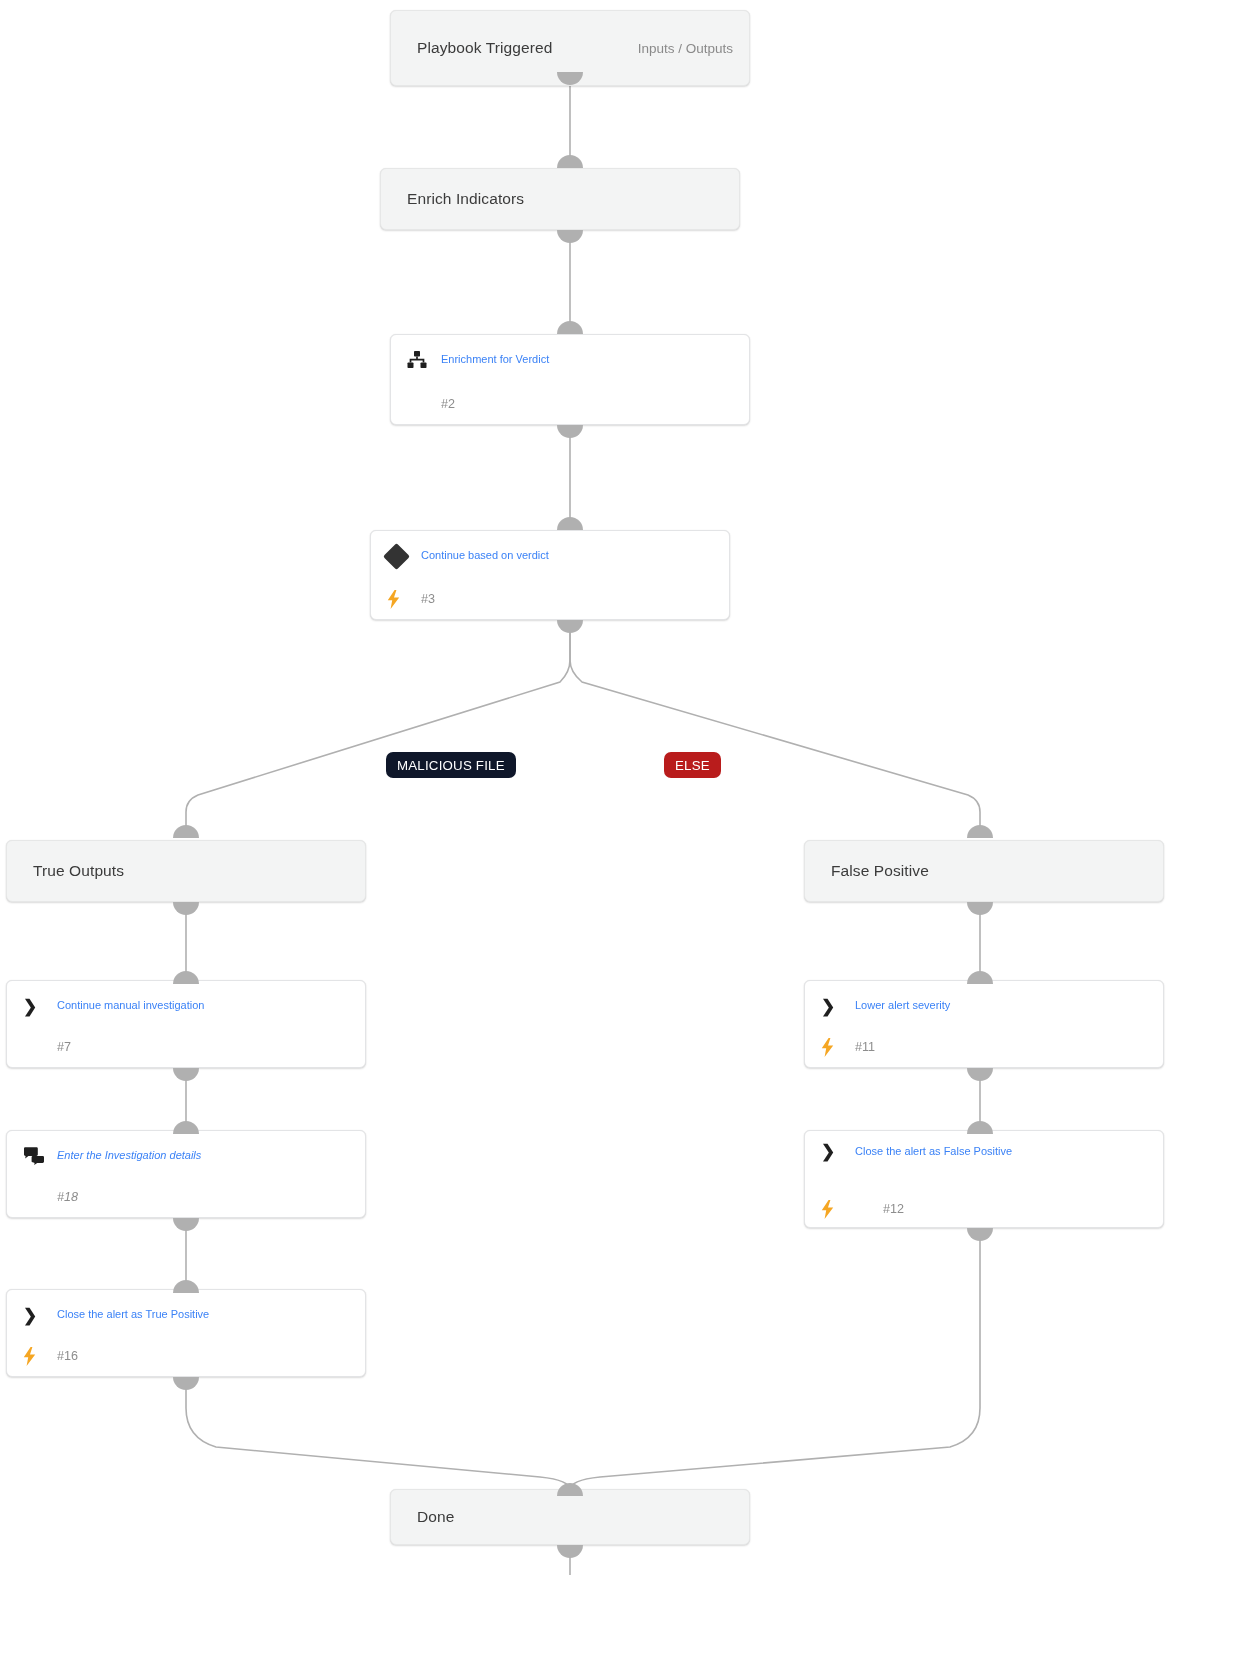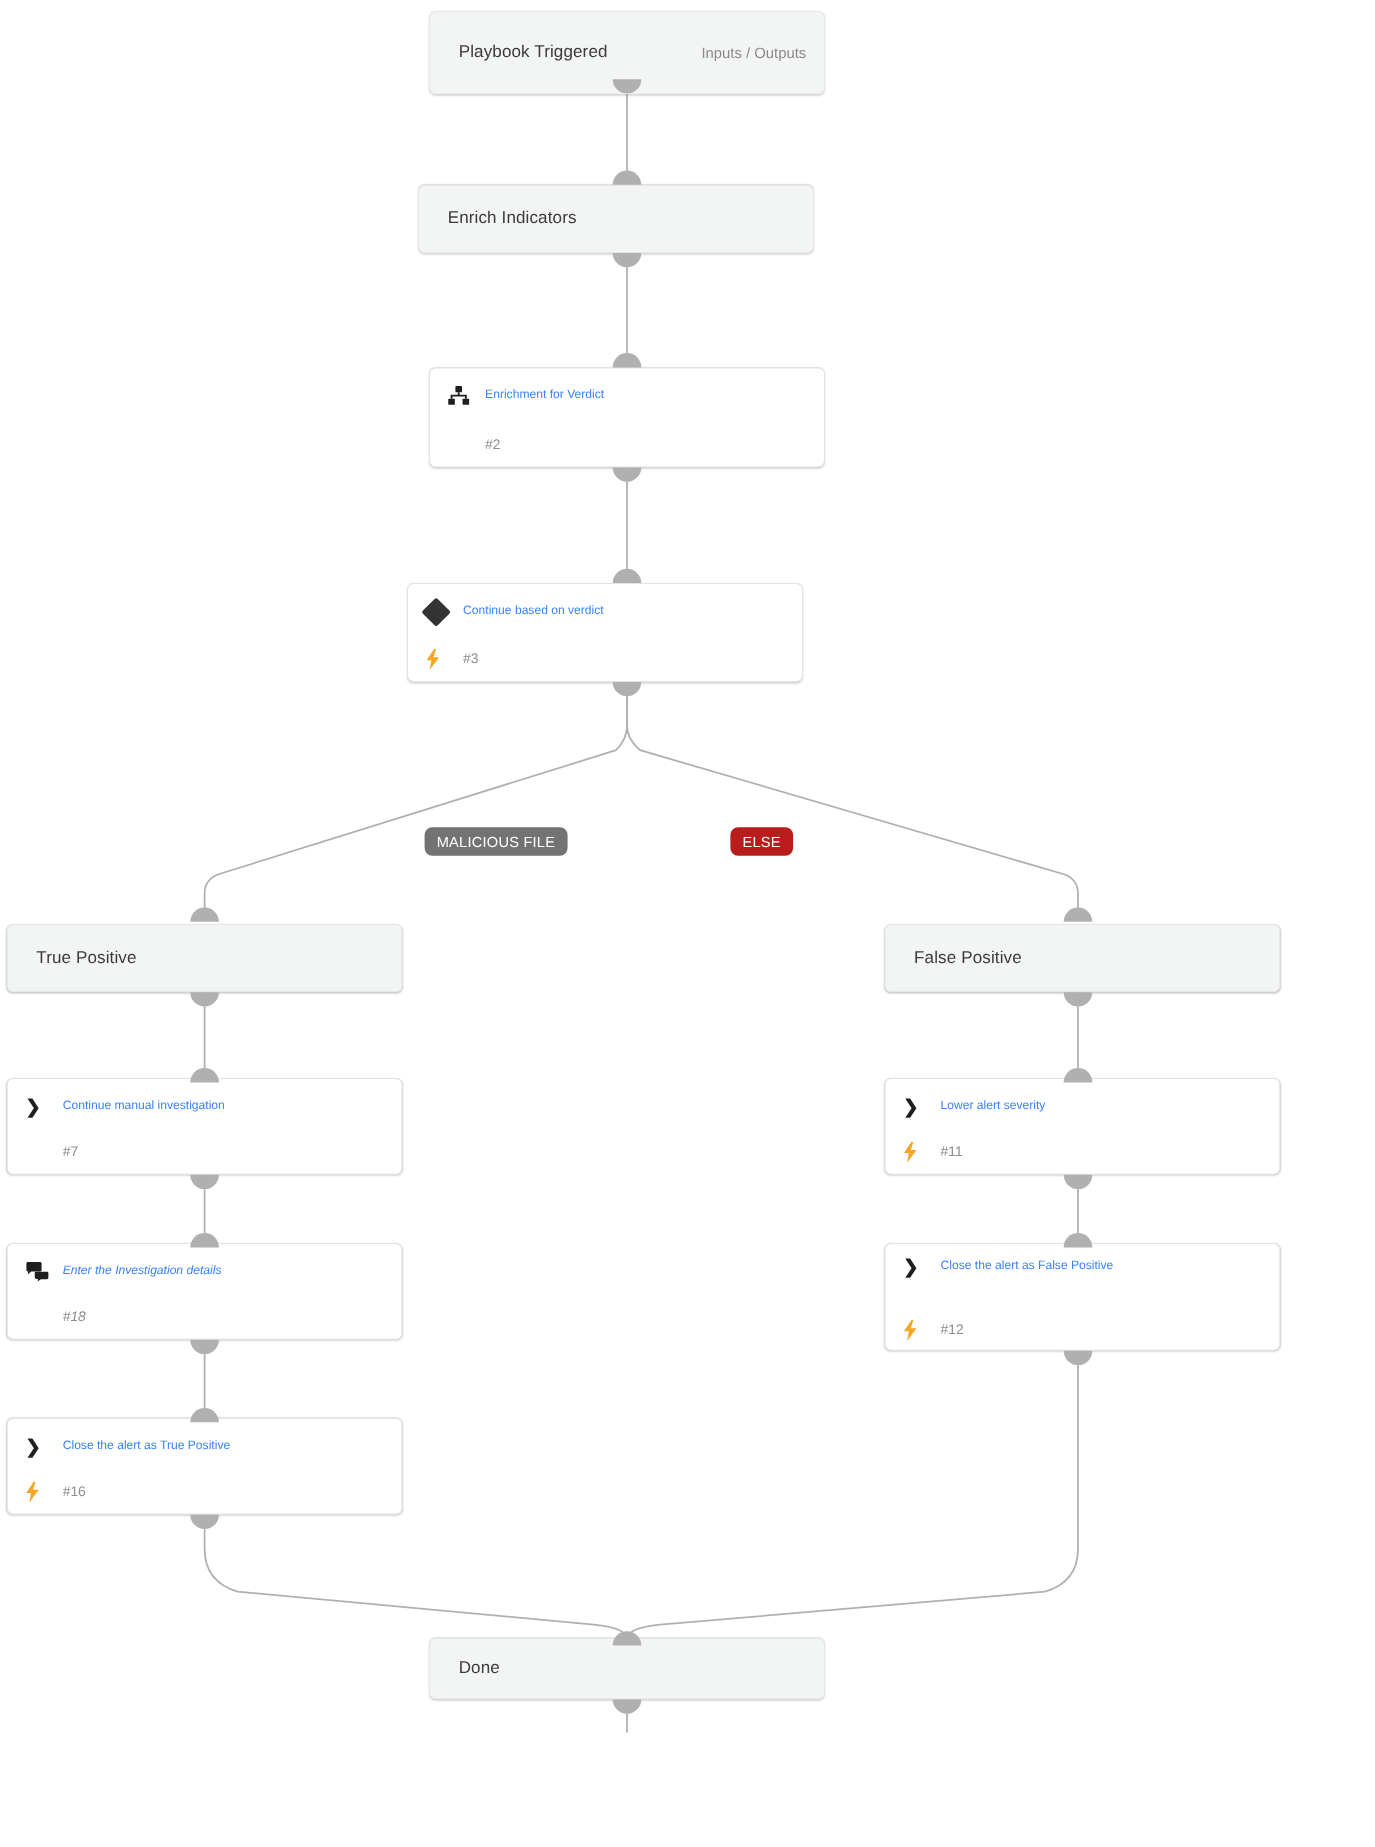--- a/index.html
+++ b/index.html
@@ -189,21 +189,21 @@
   <div class="port bottom" style="left:173px; top:1377px;"></div>
   <div class="port top" style="left:967px; top:825px;"></div>
   <div class="port bottom" style="left:967px; top:902px;"></div>
   <div class="port top" style="left:967px; top:971px;"></div>
   <div class="port bottom" style="left:967px; top:1068px;"></div>
   <div class="port top" style="left:967px; top:1121px;"></div>
   <div class="port bottom" style="left:967px; top:1228px;"></div>
   <div class="port top" style="left:557px; top:1483px;"></div>
   <div class="port bottom" style="left:557px; top:1545px;"></div>
 
-  <div class="branch-badge" style="left:386px; top:752px; background:#737373;">
+  <div class="branch-badge" style="left:386px; top:752px; background:#0f172a;">
     <span>MALICIOUS FILE</span>
   </div>
   <div class="branch-badge" style="left:664px; top:752px; background:#b91c1c;">
     <span>ELSE</span>
   </div>
 
   <div class="node section" style="left:390px; top:10px; width:360px; height:76px;">
     <div class="title-row">
       <span class="title-text">Playbook Triggered</span>
       <span class="io-text">Inputs / Outputs</span>
@@ -246,21 +246,21 @@
         <svg width="13" height="19" viewBox="0 0 13 19" class="ico">
           <path d="M7.6,0 L0.8,10.2 L5.2,10.2 L3.6,19 L12.2,7.4 L7.0,7.4 L9.4,0 z" fill="#f5a623"></path>
         </svg>
       </span>
       <span class="task-id">#3</span>
     </div>
   </div>
 
   <div class="node section" style="left:6px; top:840px; width:360px; height:62px;">
     <div class="title-row">
-      <span class="title-text">True Positive</span>
+      <span class="title-text">True Outputs</span>
     </div>
   </div>
 
   <div class="node section" style="left:804px; top:840px; width:360px; height:62px;">
     <div class="title-row">
       <span class="title-text">False Positive</span>
     </div>
   </div>
 
   <div class="node" style="left:6px; top:980px; width:360px; height:88px;">
@@ -313,21 +313,21 @@
     </div>
   </div>
 
   <div class="node" style="left:804px; top:1130px; width:360px; height:98px;">
     <div class="task-head" style="height:62px; align-items:flex-start; padding-top:12px;">
       <span class="task-icon">
         <span class="chev">❯</span>
       </span>
       <span class="task-label" style="max-width:200px;">Close the alert as False Positive</span>
     </div>
-    <div class="task-foot" style="height:36px;">
+    <div class="task-foot" style="height:36px;gap:28px;">
       <span class="bolt-slot">
         <svg width="13" height="19" viewBox="0 0 13 19" class="ico">
           <path d="M7.6,0 L0.8,10.2 L5.2,10.2 L3.6,19 L12.2,7.4 L7.0,7.4 L9.4,0 z" fill="#f5a623"></path>
         </svg>
       </span>
       <span class="task-id">#12</span>
     </div>
   </div>
 
   <div class="node" style="left:6px; top:1289px; width:360px; height:88px;">

